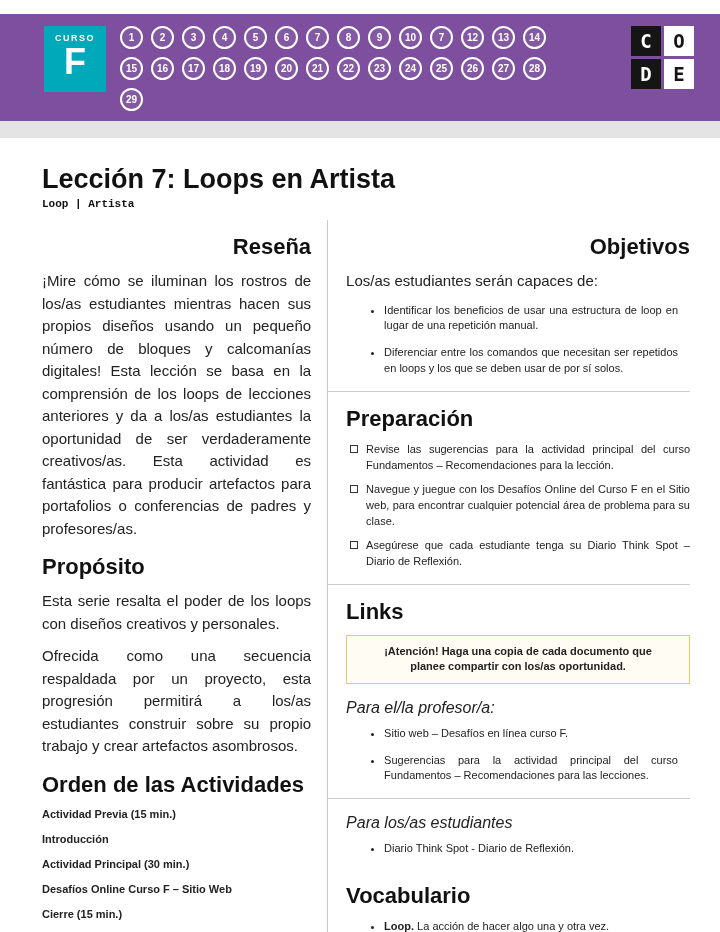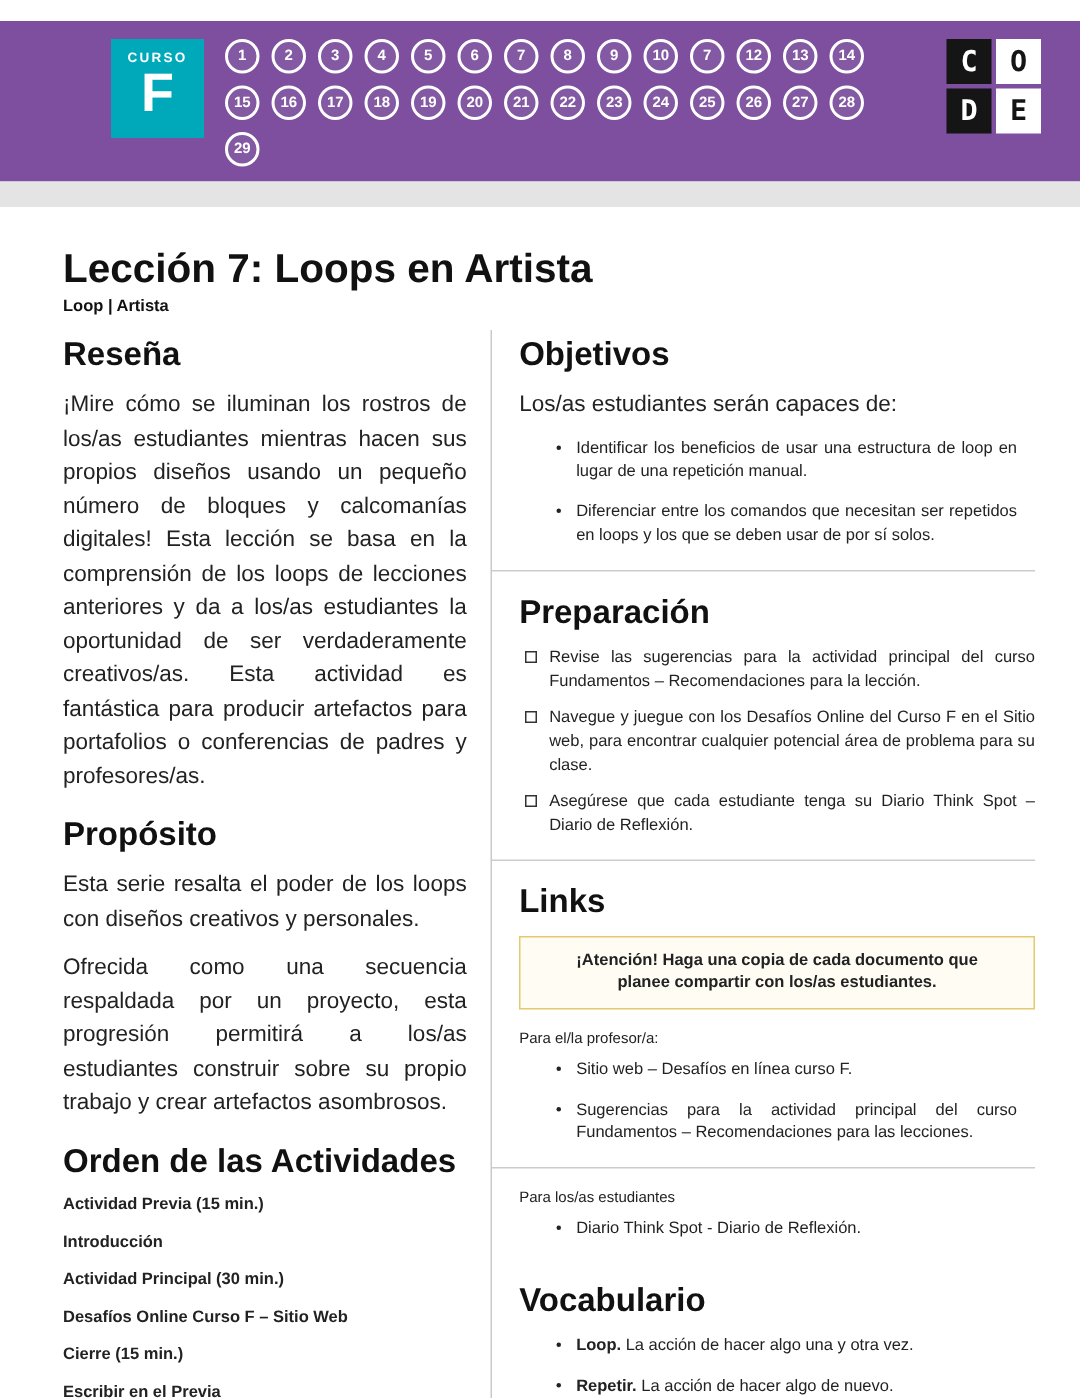--- a/index.html
+++ b/index.html
@@ -11,21 +11,21 @@
     color: #222;
     overflow: hidden;
   }
 
   
   .topbar {
     margin-top: 14px;
     background: #7d4f9e;
     display: flex;
     align-items: flex-start;
-    padding: 12px 26px 10px 74px;
+    padding: 12px 26px 10px 44px;
     min-height: 98px;
   }
   .course-logo {
     width: 62px; height: 66px;
     background: #00a9ba;
     color: #fff;
     text-align: center;
     padding-top: 7px;
     flex: 0 0 auto;
   }
@@ -64,28 +64,28 @@
   }
   .tile-dark  { background: #151515; color: #ffffff; }
   .tile-light { background: #ffffff; color: #151515; }
 
   .gray-strip { height: 17px; background: #e4e4e4; }
 
   
   main { padding: 16px 30px 0 42px; }
 
   h1 { font-size: 27px; margin: 10px 0 3px; color: #111; }
-  .subtitle { font-size: 11px; font-weight: bold; margin-bottom: 10px; color: #111; }
+  .subtitle { font-size: 11px; font-weight: bold; margin-bottom: 10px; color: #111; font-family: Liberation Mono, monospace; }
 
   .columns { display: flex; align-items: stretch; }
   .col-left  { flex: 0 0 44%; padding-right: 16px; }
   .col-right { flex: 1; border-left: 1px solid #c9c9c9; padding-left: 18px; }
 
   h2 { font-size: 22px; margin: 14px 0 10px; color: #111; }
-  .col-left h2:first-child, .col-right h2:first-child { margin-top: 3px; }
+  .col-left h2:first-child, .col-right h2:first-child { margin-top: 14px; text-align: right; }
 
   p { font-size: 15px; line-height: 1.5; margin: 0 0 10px; text-align: justify; }
 
   .orden-item { font-size: 11px; font-weight: bold; margin-bottom: 13px; }
 
   ul.bullets {
     font-size: 11px; line-height: 1.45;
     padding-left: 26px; margin: 4px 12px 14px;
   }
   ul.bullets li { margin-bottom: 11px; text-align: justify; }
@@ -100,21 +100,21 @@
     border: 1px solid #e3c96f;
     background: #fffdf3;
     text-align: center;
     font-weight: bold;
     font-size: 11px;
     line-height: 1.4;
     padding: 8px 26px;
     margin: 2px 0 12px;
   }
 
-  .links-label { font-size: 10px; margin: 0 0 6px; }
+  .links-label { font-size: 16px; margin: 0 0 6px; font-style: italic; }
   .vterm { font-weight: bold; }
   .vocab-heading { margin-top: 26px; }
 </style>
 </head>
 <body>
 
 <div class="page">
 
   <header class="topbar">
     <div class="course-logo">
@@ -209,21 +209,21 @@
             </li>
             <li>
               <span class="cbx"></span>
               <span class="cbx-text">Asegúrese que cada estudiante tenga su Diario Think Spot – Diario de Reflexión.</span>
             </li>
           </ul>
 
         <hr class="sep">
 
         <h2>Links</h2>
-        <div class="attention">¡Atención! Haga una copia de cada documento que planee compartir con los/as estudiantes.</div>
+        <div class="attention">¡Atención! Haga una copia de cada documento que planee compartir con los/as oportunidad.</div>
 
         <p class="links-label">Para el/la profesor/a:</p>
         <ul class="bullets">
             <li>Sitio web  – Desafíos en línea curso F.</li>
             <li>Sugerencias para la actividad principal del curso Fundamentos – Recomendaciones para las lecciones.</li>
           </ul>
 
         <hr class="sep">
 
         <p class="links-label">Para los/as estudiantes</p>

